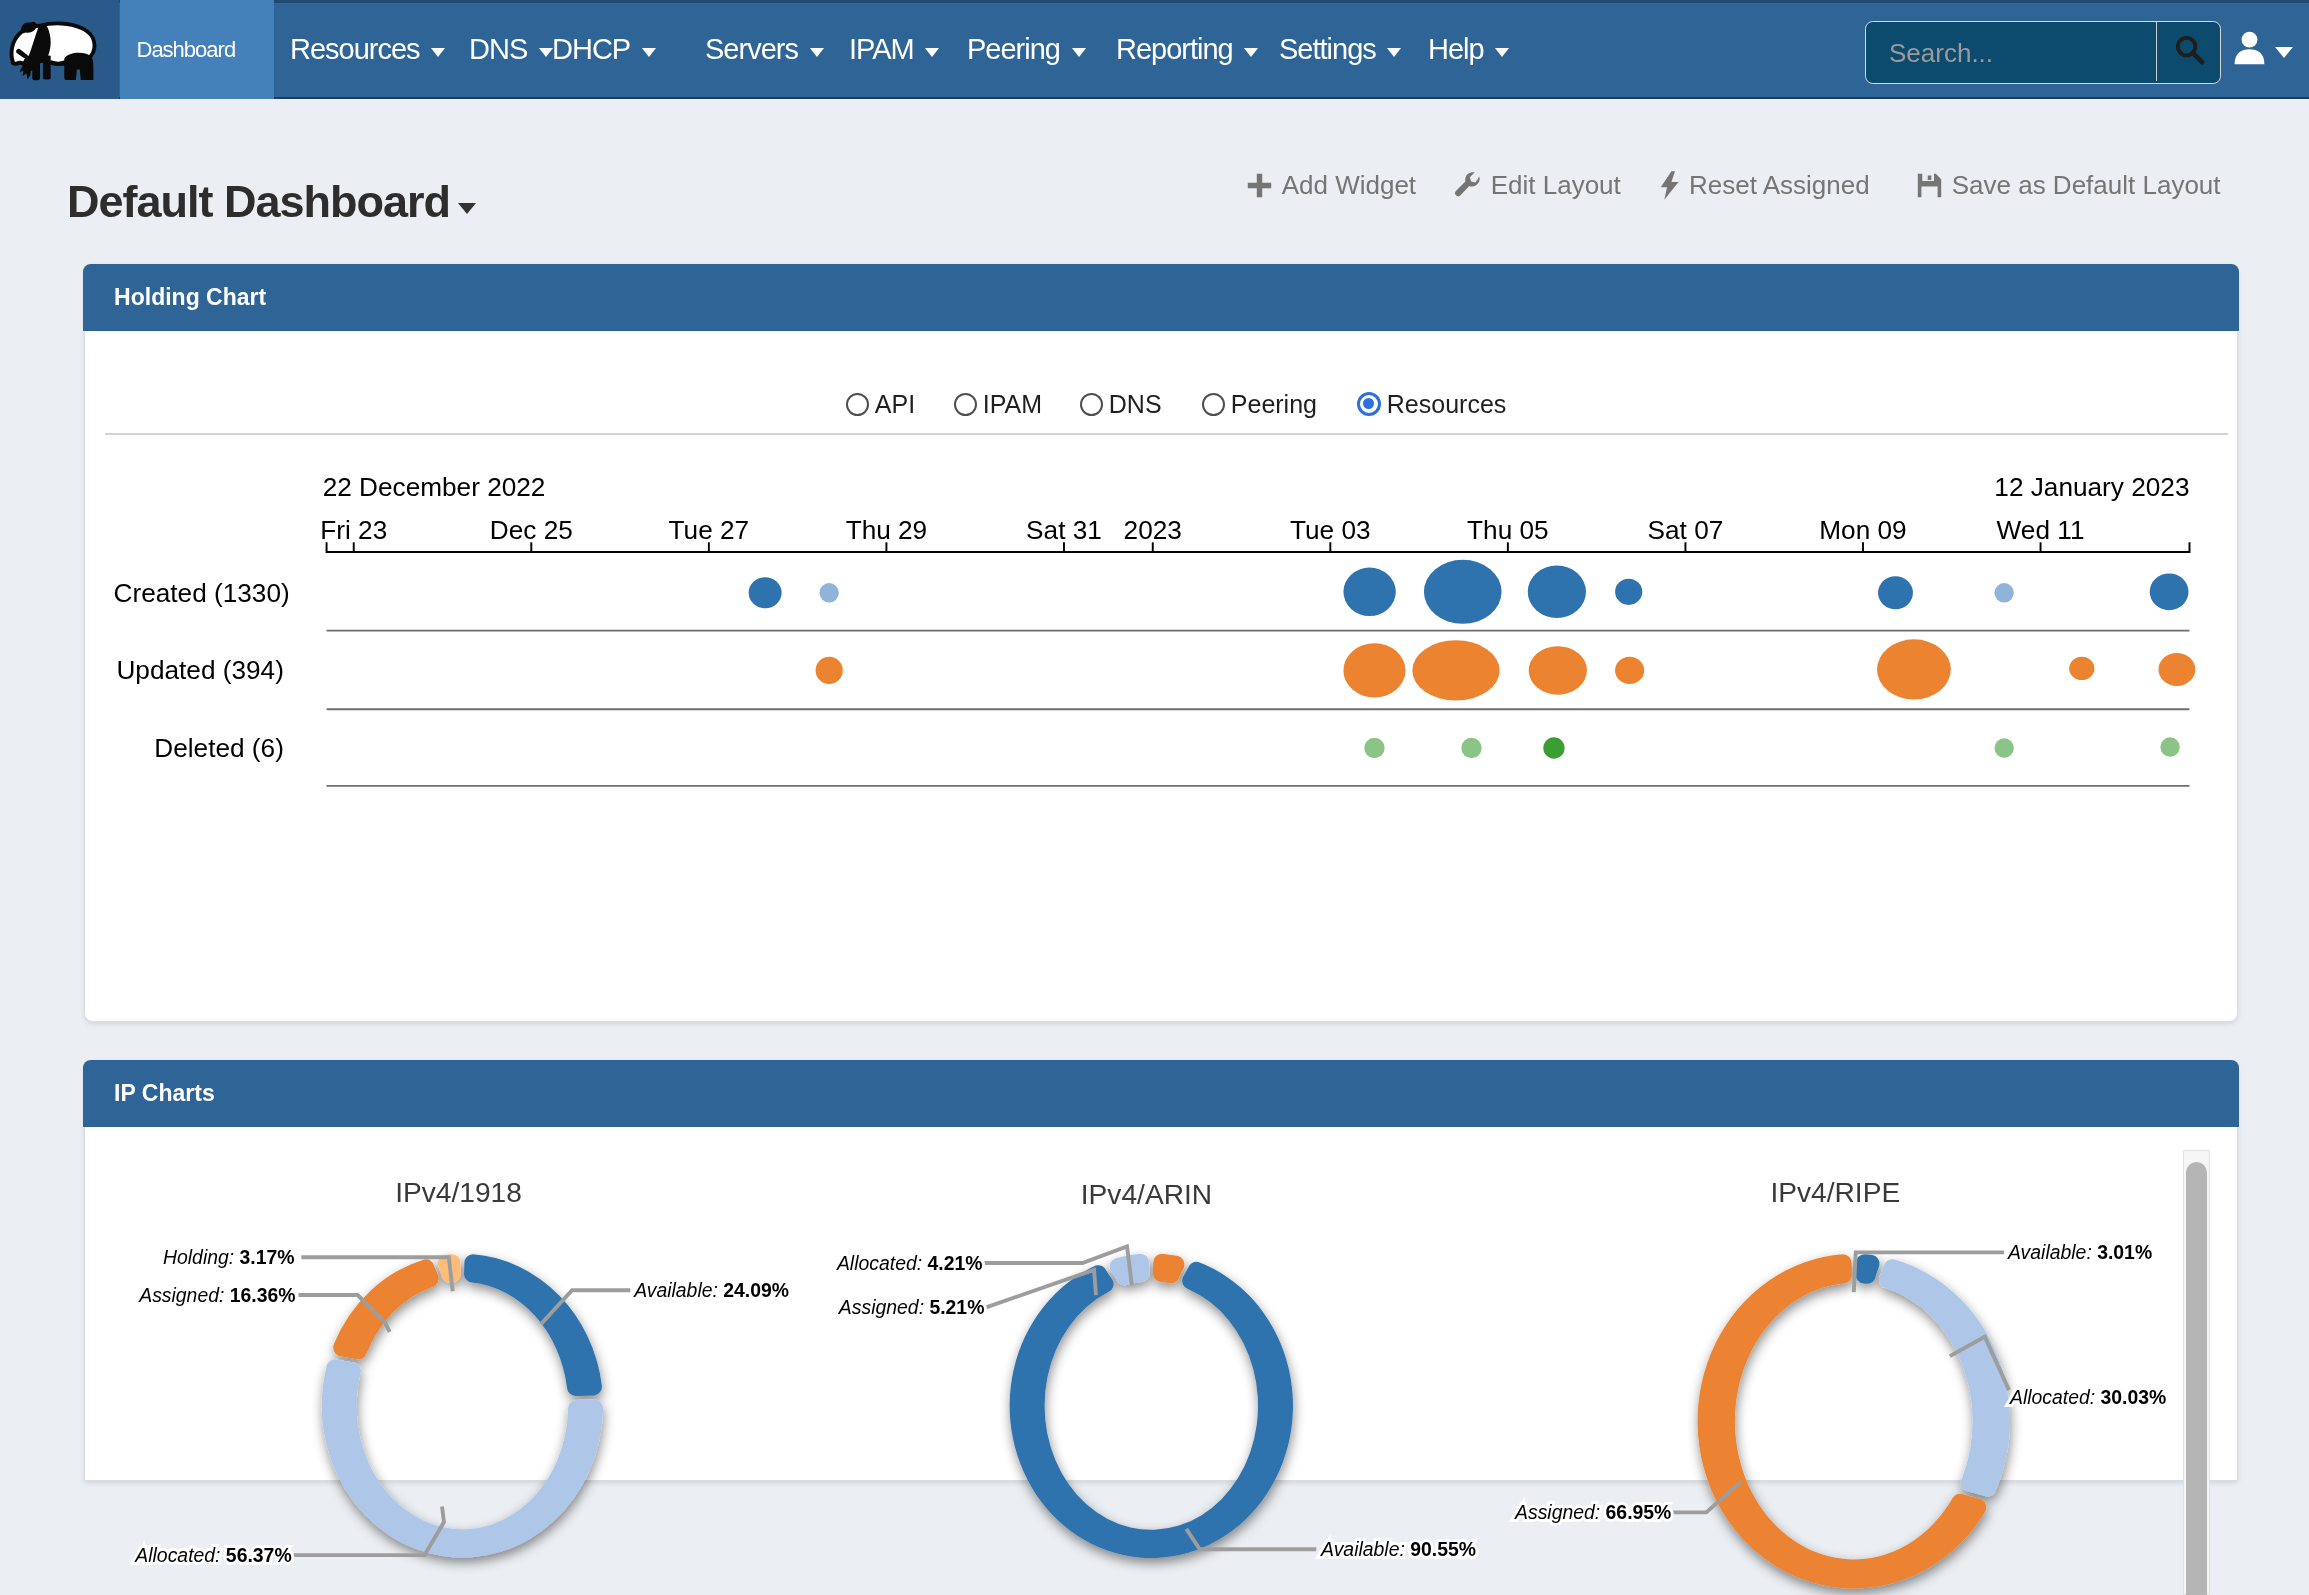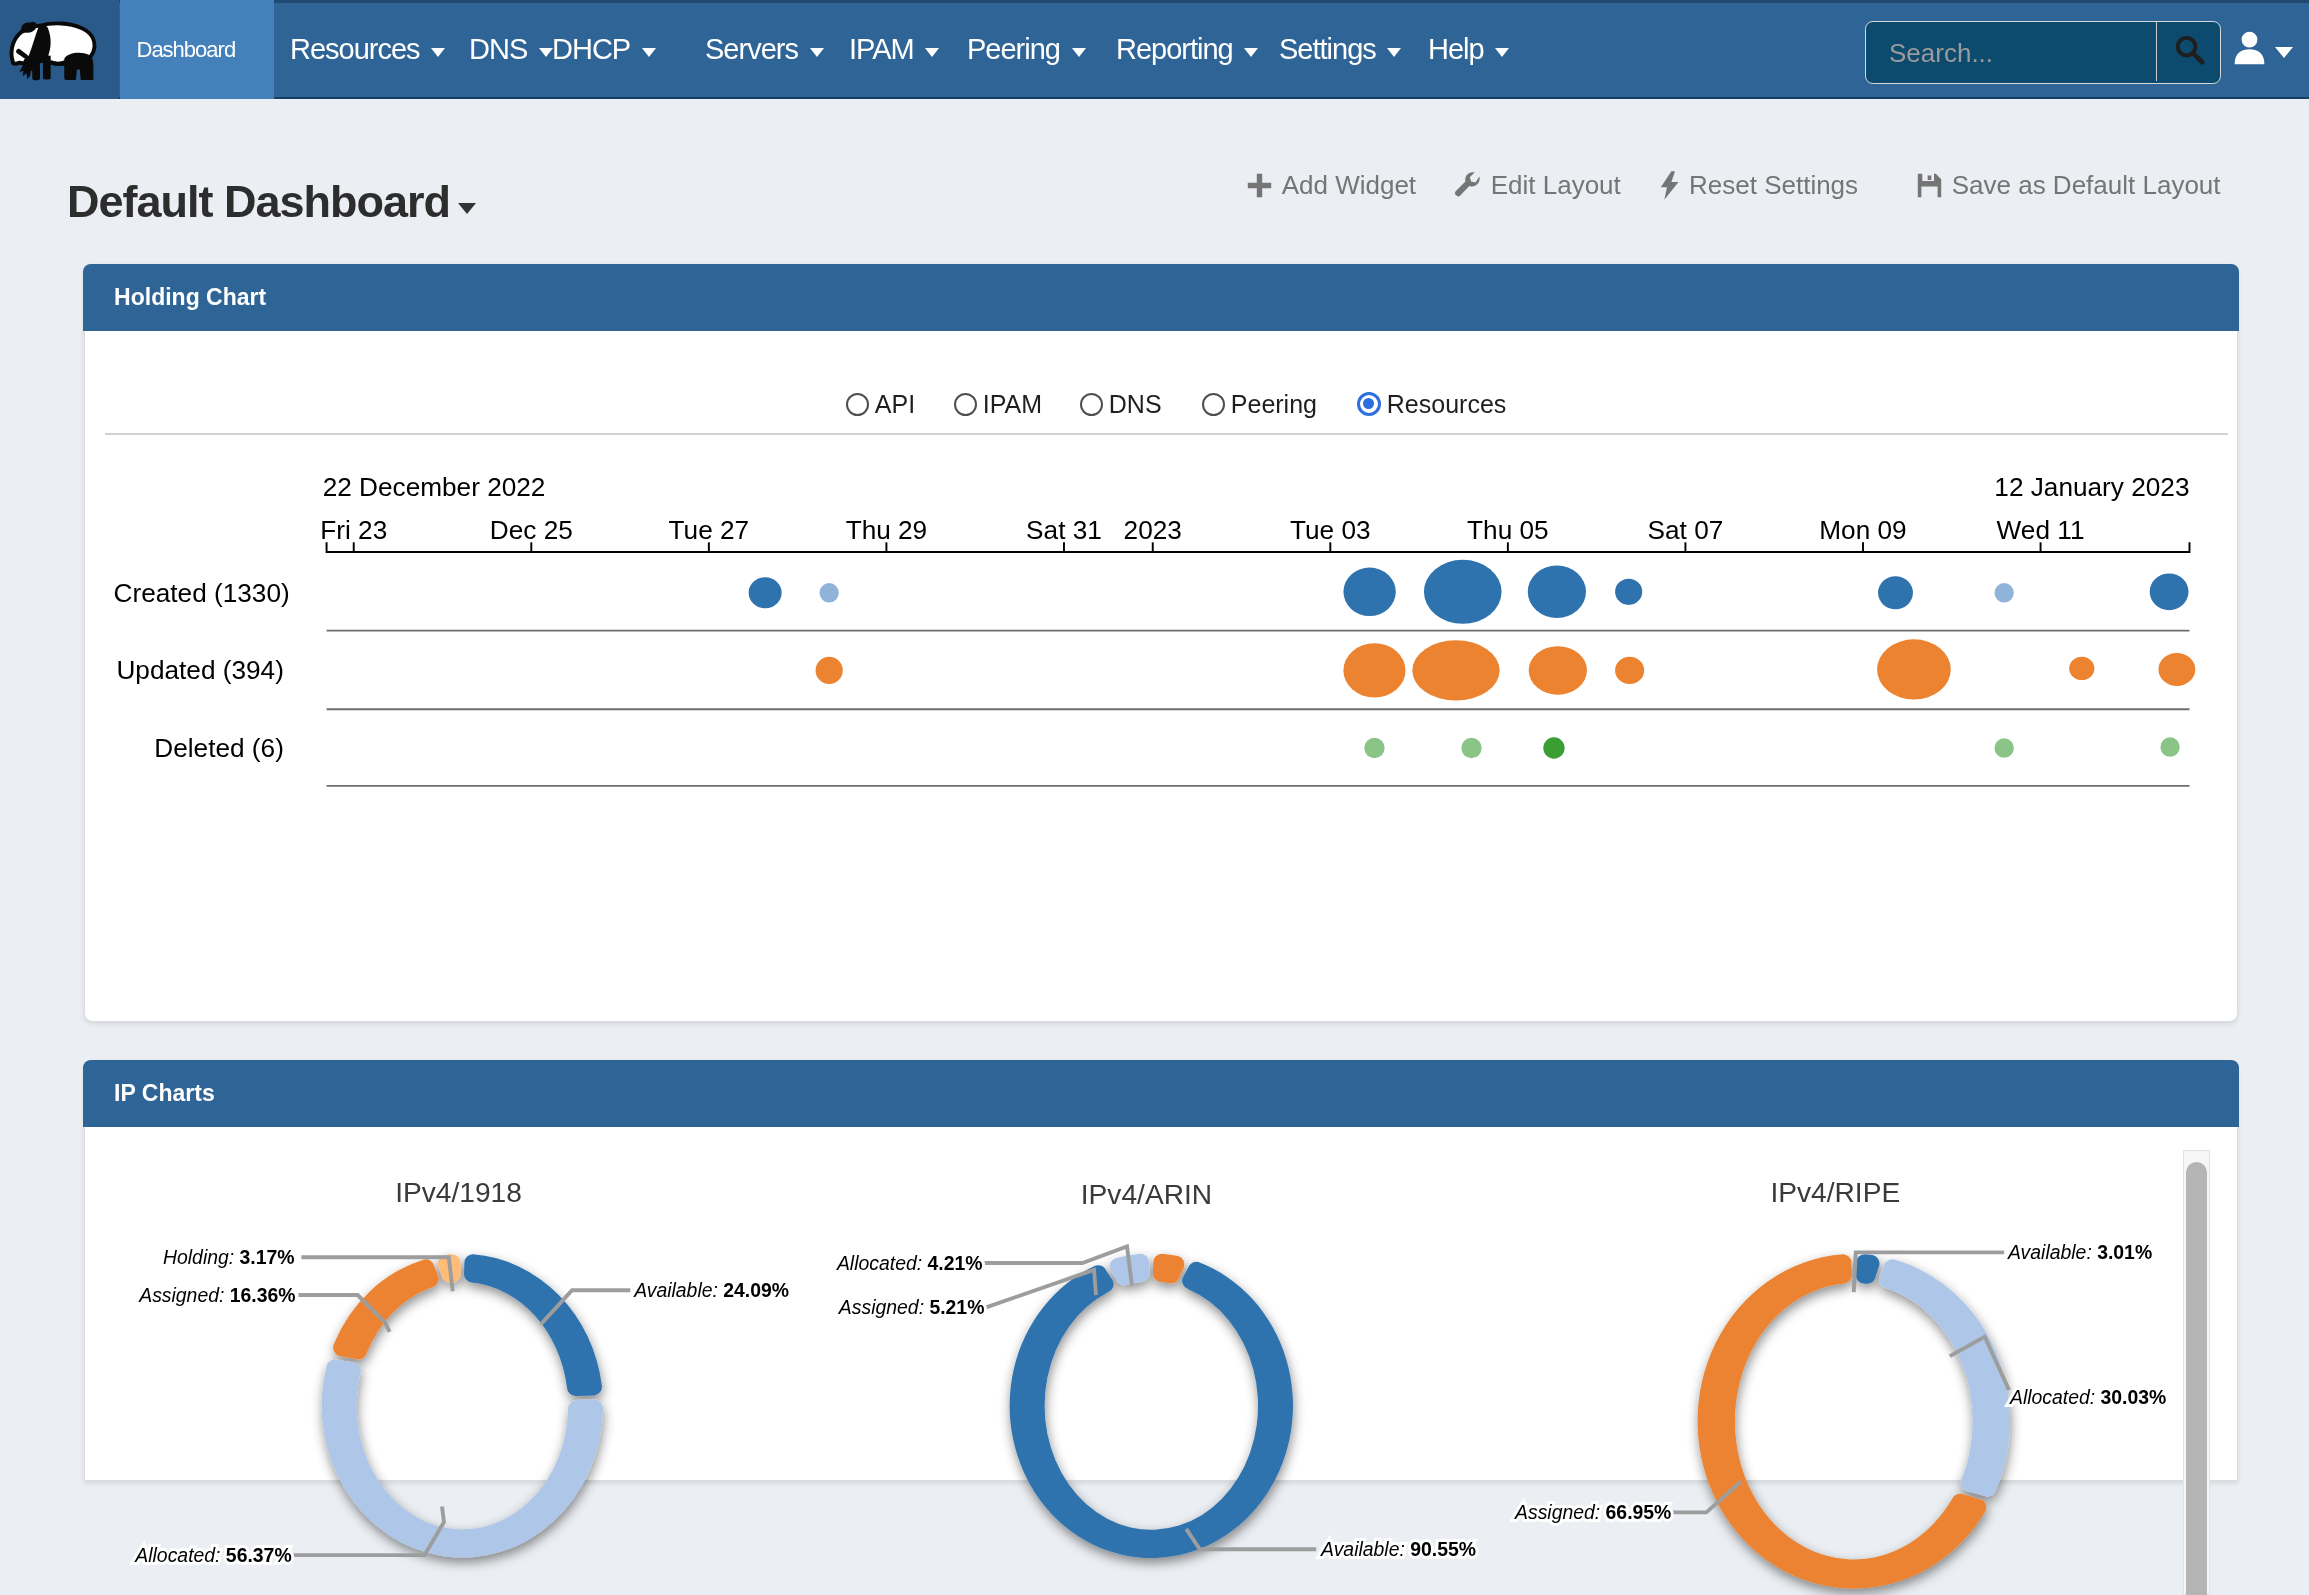--- a/index.html
+++ b/index.html
@@ -79,21 +79,21 @@
 <span class="tb" style="left:1453px;">
     <svg width="29" height="29" viewBox="0 0 32 32">
       <path d="M29,6 a8.5,8.5 0 0 1 -11,10.5 L8,27 a3.4,3.4 0 0 1 -4.8,-4.8 L13.7,11.7 A8.5,8.5 0 0 1 24,1.5 L18.6,7 L20,11.5 L24.8,12.6 Z" fill="#757575"></path>
     </svg>
     <span>Edit Layout</span>
   </span>
 <span class="tb" style="left:1659px;">
     <svg width="21.3" height="29" viewBox="0 0 24 32">
       <path d="M14,0 L2,18 h7 L6,32 L22,12 h-8 L18,0 Z" fill="#757575"></path>
     </svg>
-    <span>Reset Settings</span>
+    <span>Reset Assigned</span>
   </span>
 <span class="tb" style="left:1916px;">
     <svg width="27" height="27" viewBox="0 0 30 30">
       <path d="M2,2 h20 l6,6 v20 h-26 z M7,2 v8 h13 v-8 Z M13,4 h4 v5 h-4 z M6,16 v12 h18 v-12 z" fill="#757575" fill-rule="evenodd"></path>
     </svg>
     <span>Save as Default Layout</span>
   </span>
 
 <div class="panel" style="top:265px;height:757px;">
   <div class="phead">Holding Chart</div>

